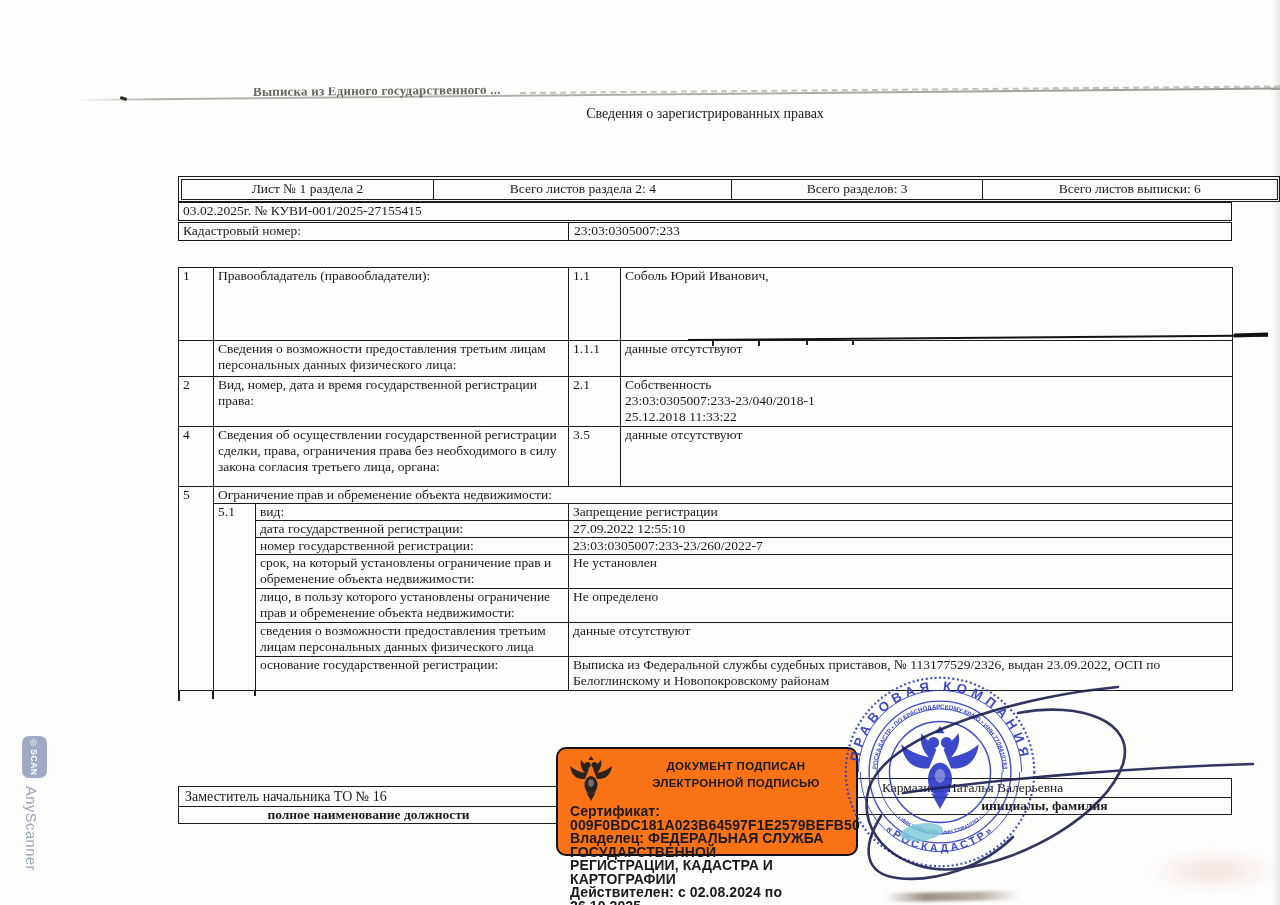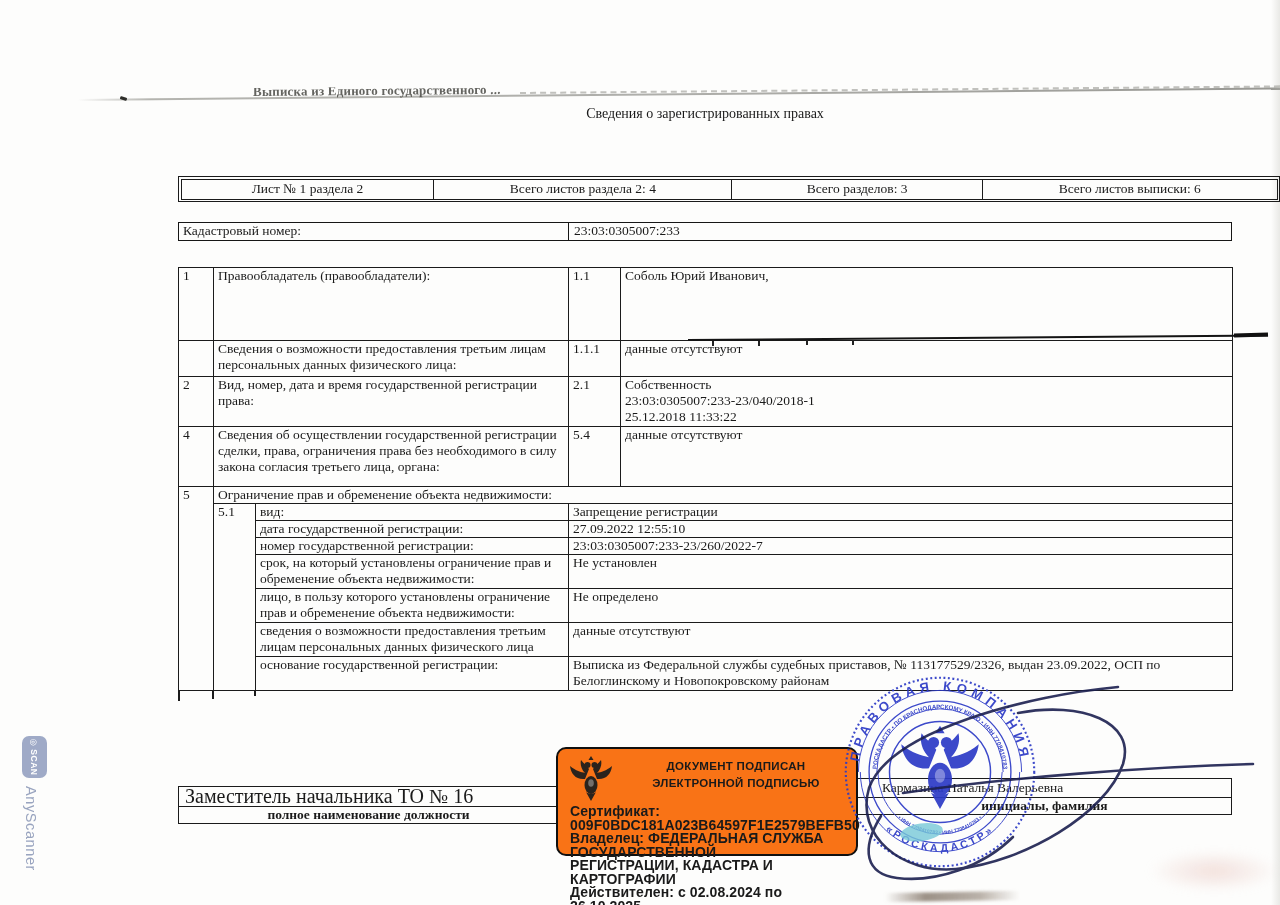--- a/index.html
+++ b/index.html
@@ -50,21 +50,21 @@
   .h73{height:73px;} .h36{height:36px;} .h50{height:50px;} .h60{height:60px;}
   .h17{height:17px;} .h34{height:34px;}
   .redact-line { position:absolute; left:688px; top:339px; width:580px; height:2.2px;
     background:#141414; transform:rotate(-0.45deg); transform-origin:left center; z-index:6; }
   .redact-end { position:absolute; left:1234px; top:333px; width:34px; height:4px;
     background:#111; transform:rotate(-2deg); z-index:6; }
   .rtick { position:absolute; width:2px; height:5px; background:#222; z-index:6; }
   .dropline { position:absolute; width:2px; background:#1b1b1b; }
   
   .pos-table { position:absolute; left:178px; top:786px; width:380px; border-left:1.6px solid #1b1b1b; }
-  .pos-r1 { height:20px; border-top:1.6px solid #1b1b1b; padding-left:6px; font-size:20px; line-height:19px; }
+  .pos-r1 { height:20px; border-top:1.6px solid #1b1b1b; padding-left:6px; font-size:14px; line-height:19px; }
   .pos-r2 { height:18px; border-top:1.6px solid #1b1b1b; border-bottom:1.6px solid #1b1b1b;
     text-align:center; font-weight:bold; font-size:13.5px; line-height:16px; }
   .name-table { position:absolute; left:858px; top:778px; width:374px; border-right:1.6px solid #1b1b1b; }
   .name-r1 { height:19px; border-top:1.6px solid #1b1b1b; padding-left:24px; font-size:13.5px; line-height:17px; }
   .name-r2 { height:18px; border-top:1.6px solid #1b1b1b; border-bottom:1.6px solid #1b1b1b;
     text-align:center; font-weight:bold; font-size:13.5px; line-height:15px; }
   
   .esign-box { position:absolute; left:556px; top:747px; width:302px; height:109px;
     border:2.6px solid #101010; border-radius:10px; background:#f97316; z-index:20;
     font-family:"Liberation Sans","DejaVu Sans",sans-serif; }
@@ -110,20 +110,21 @@
 
   <div class="sheet-table">
     <div class="sheet-inner">
       <div class="sheet-cell">Лист № 1 раздела 2</div>
       <div class="sheet-cell">Всего листов раздела 2: 4</div>
       <div class="sheet-cell">Всего разделов: 3</div>
       <div class="sheet-cell">Всего листов выписки: 6</div>
     </div>
   </div>
 
+  <div class="request-bar">03.02.2025г. № КУВИ-001/2025-27155415</div>
   <div class="cad-bar">
     <div class="cad-label">Кадастровый номер:</div>
     <div class="cad-value">23:03:0305007:233</div>
   </div>
 
   <table class="main-table">
     <colgroup>
         <col style="width:35px">
         <col style="width:42px">
         <col style="width:313px">
@@ -149,21 +150,21 @@
       <td>2.1</td>
       <td>
         <div>Собственность</div>
         <div>23:03:0305007:233-23/040/2018-1</div>
         <div>25.12.2018 11:33:22</div>
       </td>
     </tr>
     <tr class="h60">
       <td>4</td>
       <td colspan="2">Сведения об осуществлении государственной регистрации сделки, права, ограничения права без необходимого в силу закона согласия третьего лица, органа:</td>
-      <td>5.4</td>
+      <td>3.5</td>
       <td>данные отсутствуют</td>
     </tr>
     <tr class="h17">
       <td rowspan="8">5</td>
       <td colspan="4">Ограничение прав и обременение объекта недвижимости:</td>
     </tr>
     <tr class="h17">
       <td rowspan="7">5.1</td>
       <td>вид:</td>
       <td colspan="2">Запрещение регистрации</td>

